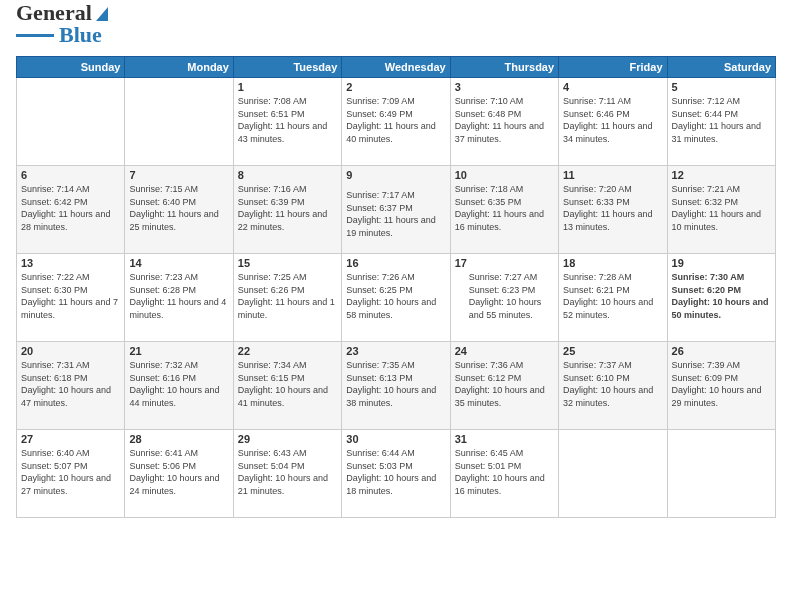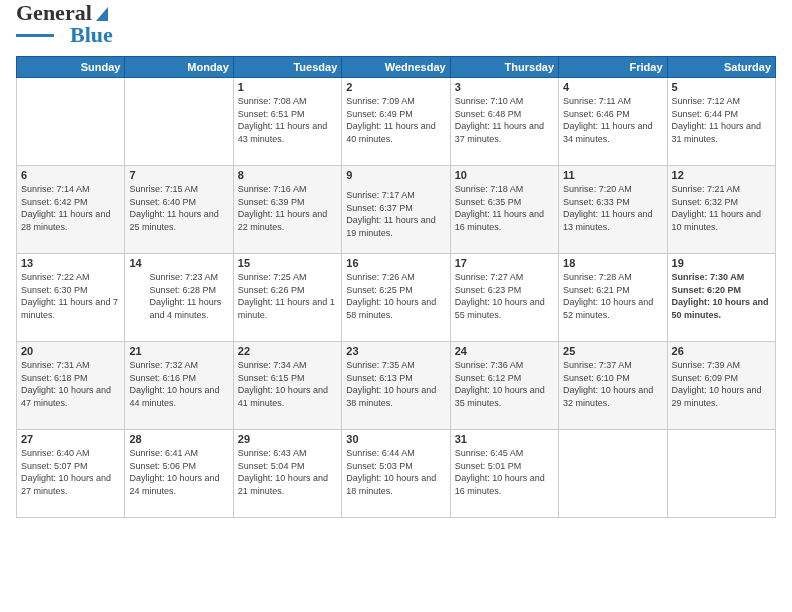--- a/index.html
+++ b/index.html
@@ -89,21 +89,21 @@
   <div class="header">
     <div class="logo">
       <div style="display:flex;align-items:center;gap:0px;">
         <span style="font-size:22px;font-weight:900;color:#333;font-family:Georgia,serif;">General</span>
         <svg width="20" height="20" viewBox="0 0 20 20">
           <polygon points="4,18 16,18 16,4" fill="#2a7ab8"></polygon>
         </svg>
       </div>
       <div style="display:flex;align-items:center;gap:0px;margin-top:-4px;">
         <div style="width:38px;height:3px;background:#2a7ab8;"></div>
-        <span style="font-size:22px;font-weight:900;color:#2a7ab8;font-family:Georgia,serif;margin-left:16px;">Blue</span>
+        <span style="font-size:22px;font-weight:900;color:#2a7ab8;font-family:Georgia,serif;margin-left:5px;">Blue</span>
       </div>
     </div>
     <div class="title-block">
       <div class="main-title"></div>
       <div class="subtitle"></div>
     </div>
   </div>
 
   <table class="calendar">
     <thead>
@@ -198,39 +198,39 @@
         </tr>
         <tr>
           <td>
             <span class="day-num">13</span>
             <div class="day-info" style="white-space: pre-line;">Sunrise: 7:22 AM
 Sunset: 6:30 PM
 Daylight: 11 hours and 7 minutes.</div>
           </td>
           <td>
             <span class="day-num">14</span>
-            <div class="day-info" style="white-space: pre-line; margin-left: 20px;">Sunrise: 7:23 AM
+            <div class="day-info" style="white-space: pre-line;">Sunrise: 7:23 AM
 Sunset: 6:28 PM
 Daylight: 11 hours and 4 minutes.</div>
           </td>
           <td>
             <span class="day-num">15</span>
             <div class="day-info" style="white-space: pre-line;">Sunrise: 7:25 AM
 Sunset: 6:26 PM
 Daylight: 11 hours and 1 minute.</div>
           </td>
           <td>
             <span class="day-num">16</span>
             <div class="day-info" style="white-space: pre-line;">Sunrise: 7:26 AM
 Sunset: 6:25 PM
 Daylight: 10 hours and 58 minutes.</div>
           </td>
           <td>
             <span class="day-num">17</span>
-            <div class="day-info" style="white-space: pre-line;">Sunrise: 7:27 AM
+            <div class="day-info" style="white-space: pre-line; margin-left: 14px;">Sunrise: 7:27 AM
 Sunset: 6:23 PM
 Daylight: 10 hours and 55 minutes.</div>
           </td>
           <td>
             <span class="day-num">18</span>
             <div class="day-info" style="white-space: pre-line;">Sunrise: 7:28 AM
 Sunset: 6:21 PM
 Daylight: 10 hours and 52 minutes.</div>
           </td>
           <td>

